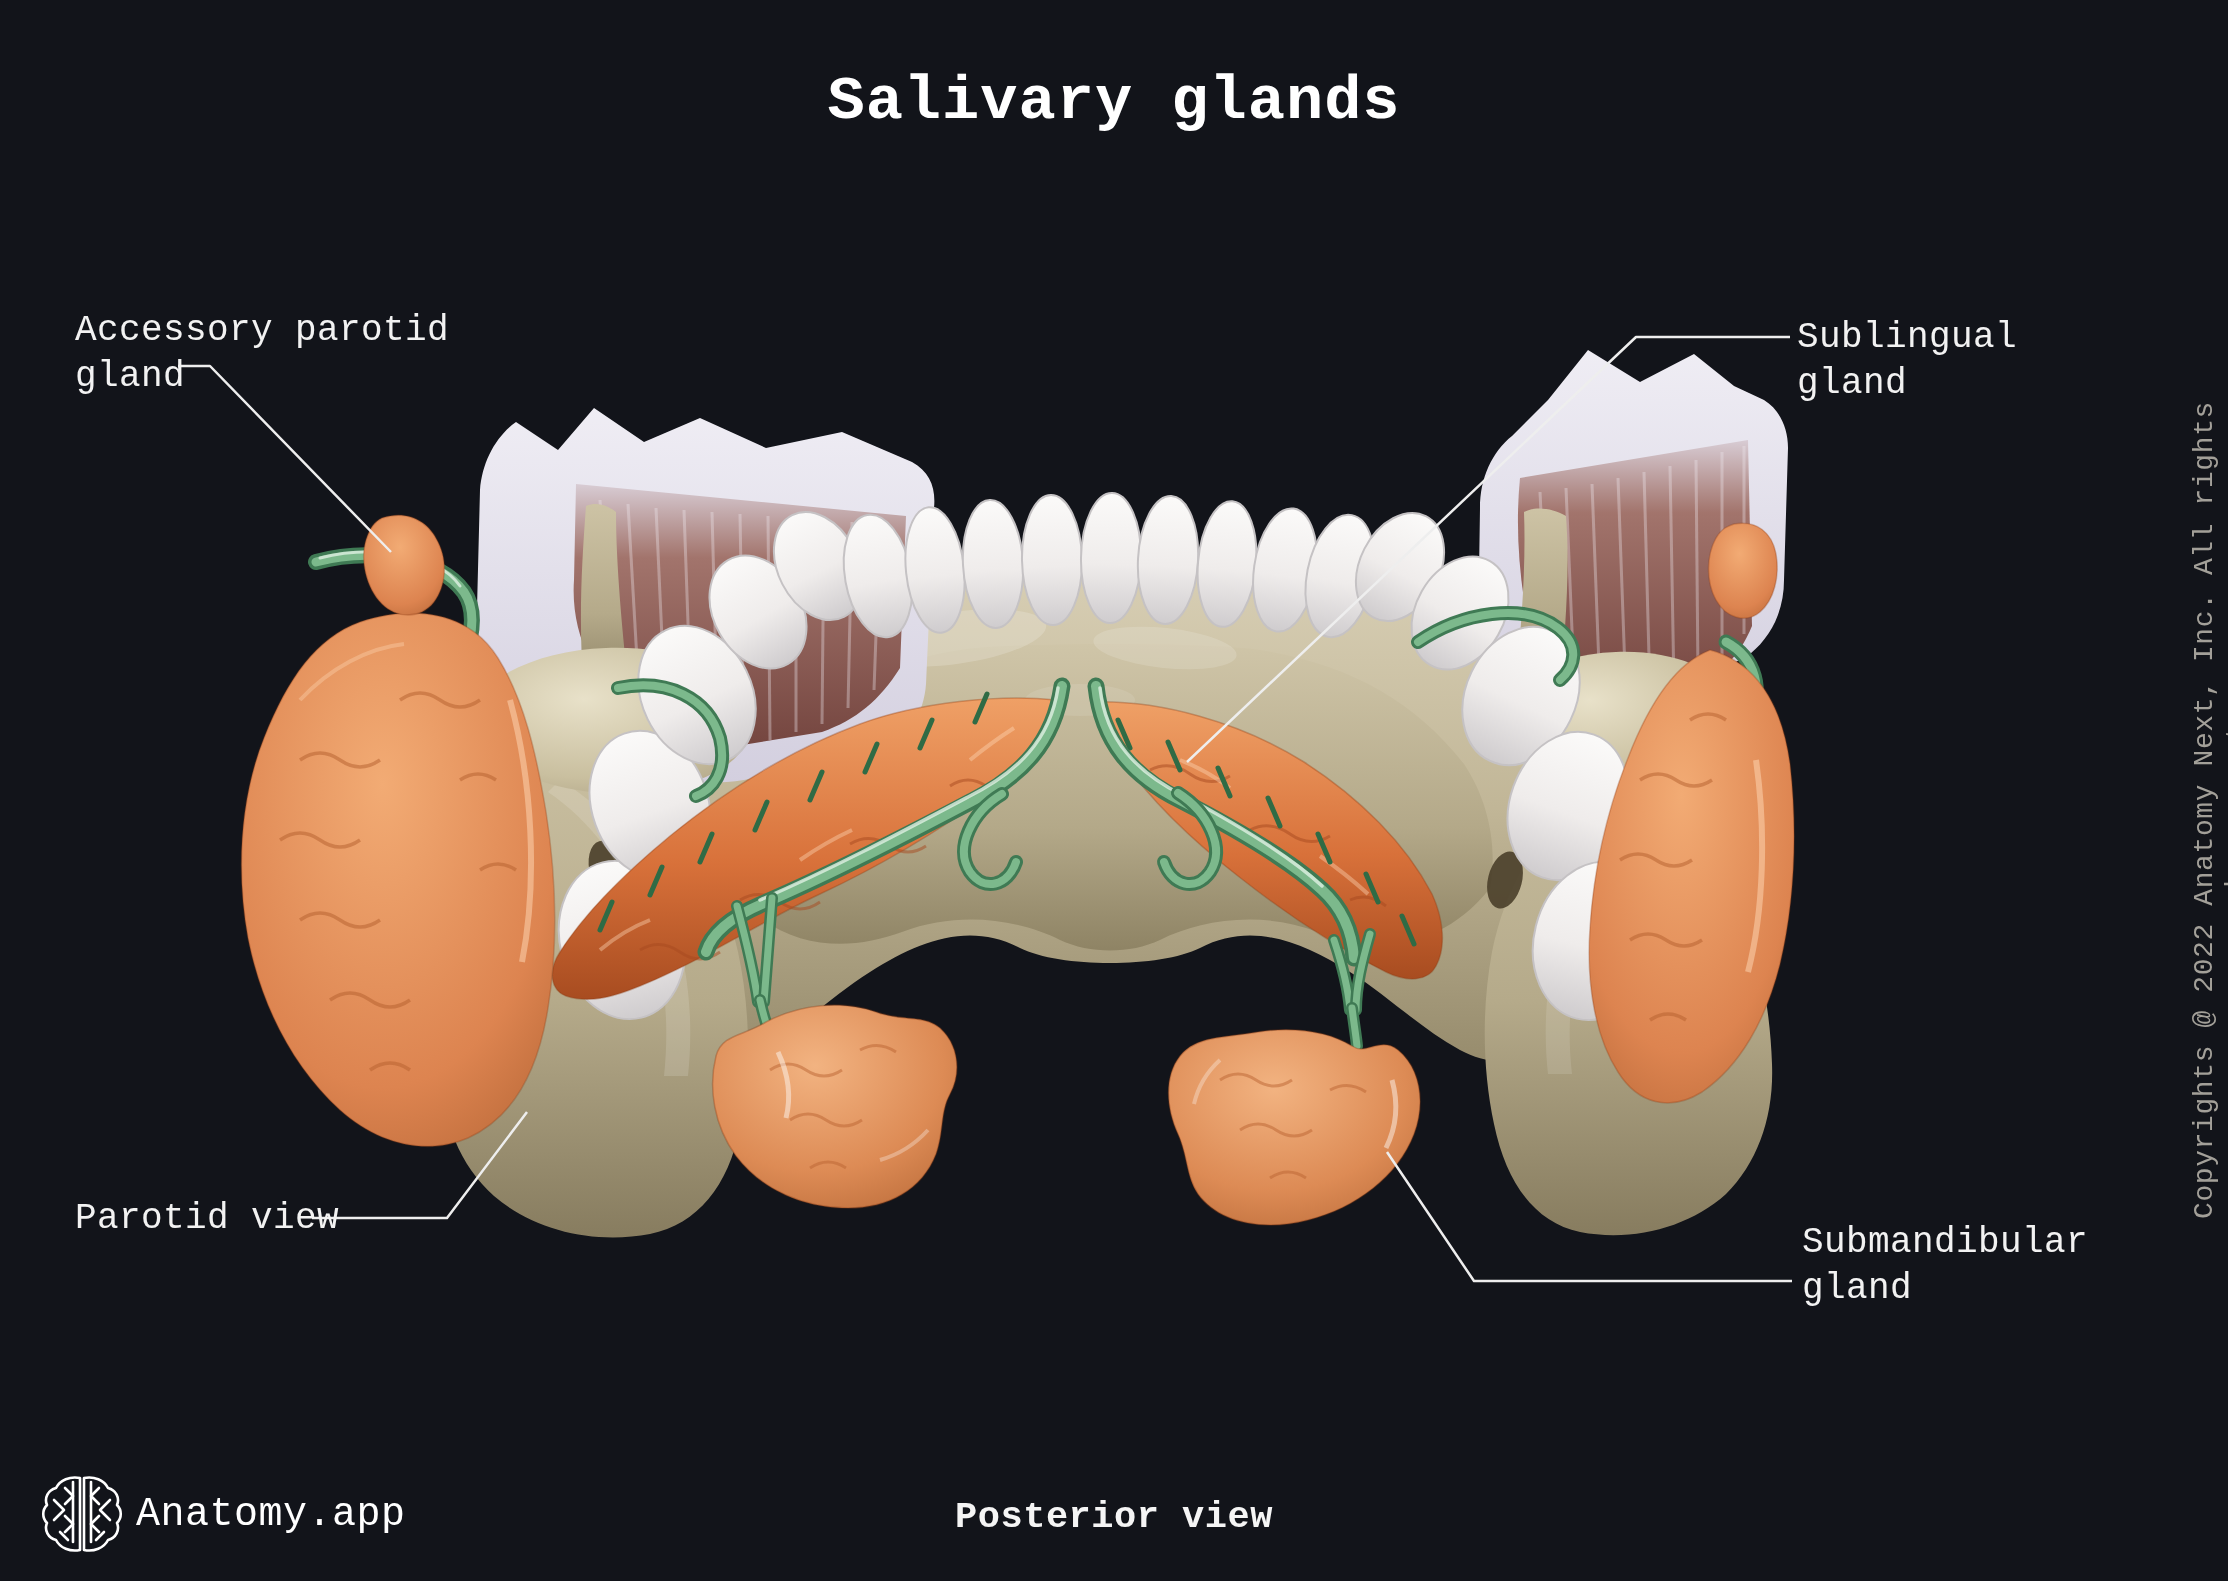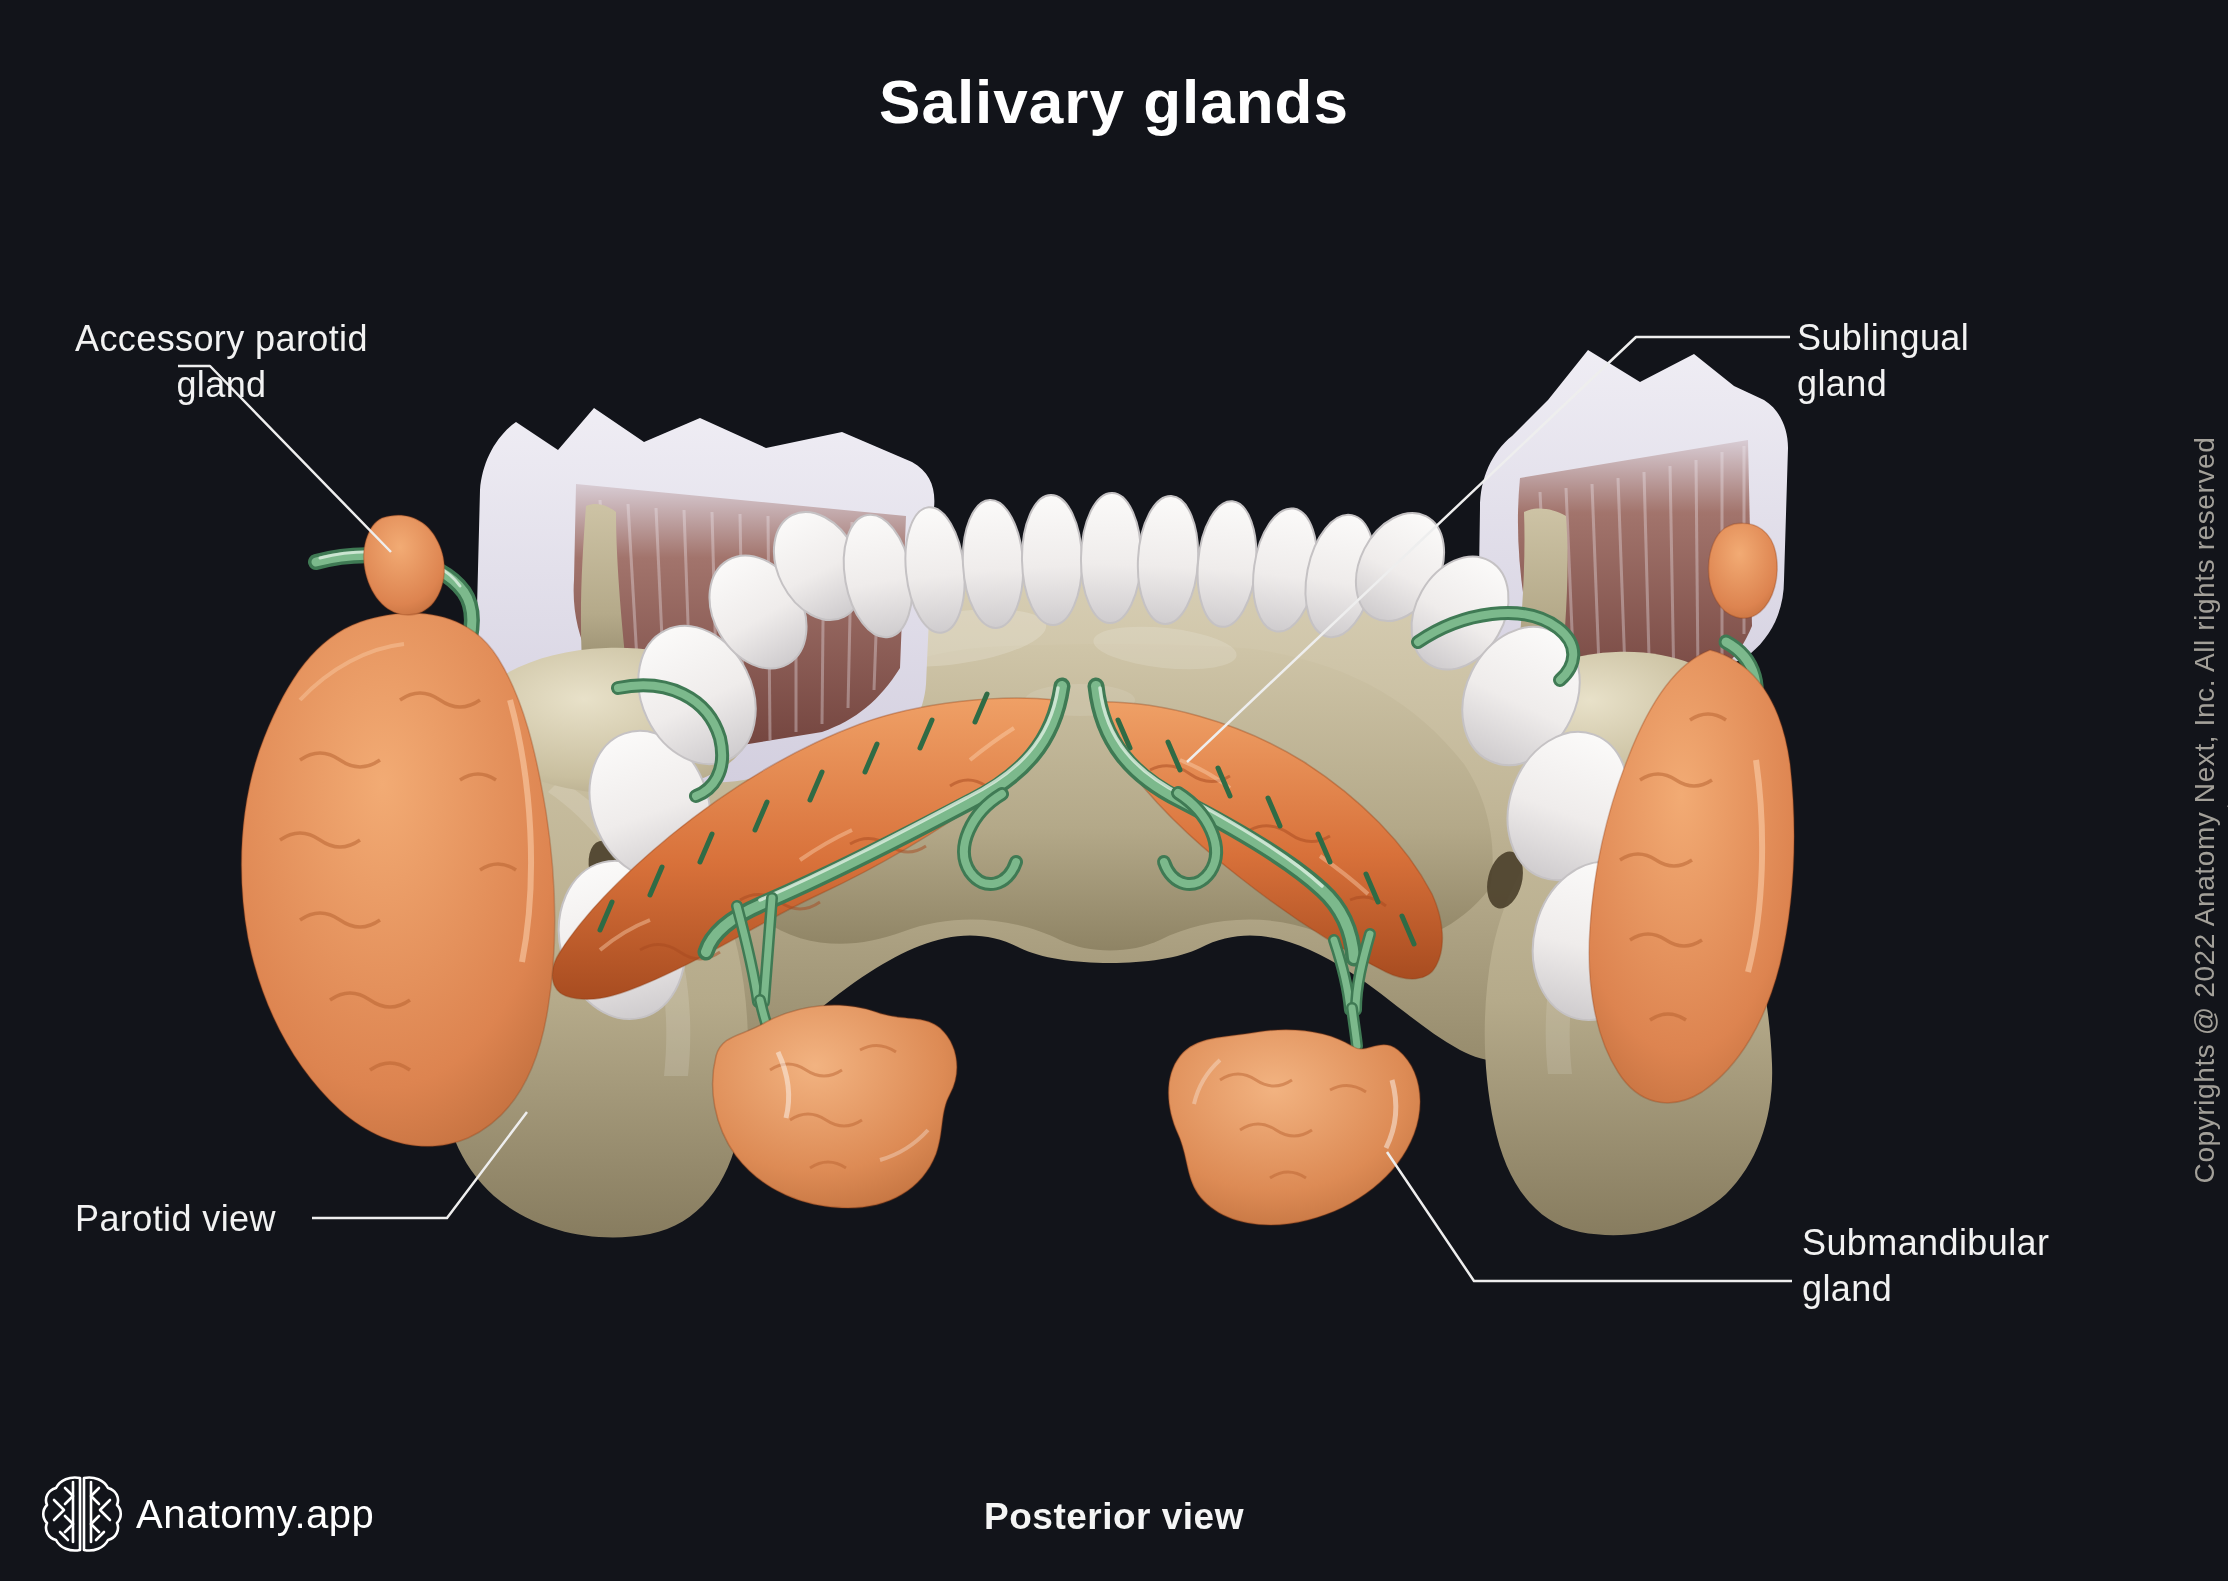--- a/index.html
+++ b/index.html
@@ -1,29 +1,29 @@
 <!DOCTYPE html>
 <html><head>
 <meta charset="utf-8">
 <style>
   html,body{margin:0;padding:0;background:#0c0e13;}
   .stage{
     position:relative;width:2228px;height:1581px;overflow:hidden;
-    background:#12141a;font-family:Liberation Sans, sans-serif;
+    background:#12141a;font-family:Liberation Mono, monospace;
   }
   .illustration{position:absolute;left:0;top:0;width:2228px;height:1581px;}
   .page-title{
     position:absolute;left:0;top:66px;width:2228px;text-align:center;
     color:#ffffff;font-size:62px;font-weight:700;letter-spacing:1px;margin:0;
   }
   .anno{
     position:absolute;color:#f2f2f2;font-size:36px;font-weight:500;
     line-height:46px;letter-spacing:0.4px;white-space:nowrap;
   }
-  .anno-accessory-parotid{left:75px;top:316px;text-align:center;}
+  .anno-accessory-parotid{left:75px;top:308px;}
   .anno-sublingual{left:1797px;top:315px;}
   .anno-parotid{left:75px;top:1196px;}
   .anno-submandibular{left:1802px;top:1220px;}
   .copyright{
     position:absolute;left:1760px;top:794px;width:890px;height:32px;
     transform:rotate(-90deg);color:#a3a099;font-size:28px;letter-spacing:0.6px;
     text-align:center;line-height:32px;
   }
   .footer-brand{
     position:absolute;left:40px;top:1472px;height:84px;display:flex;

